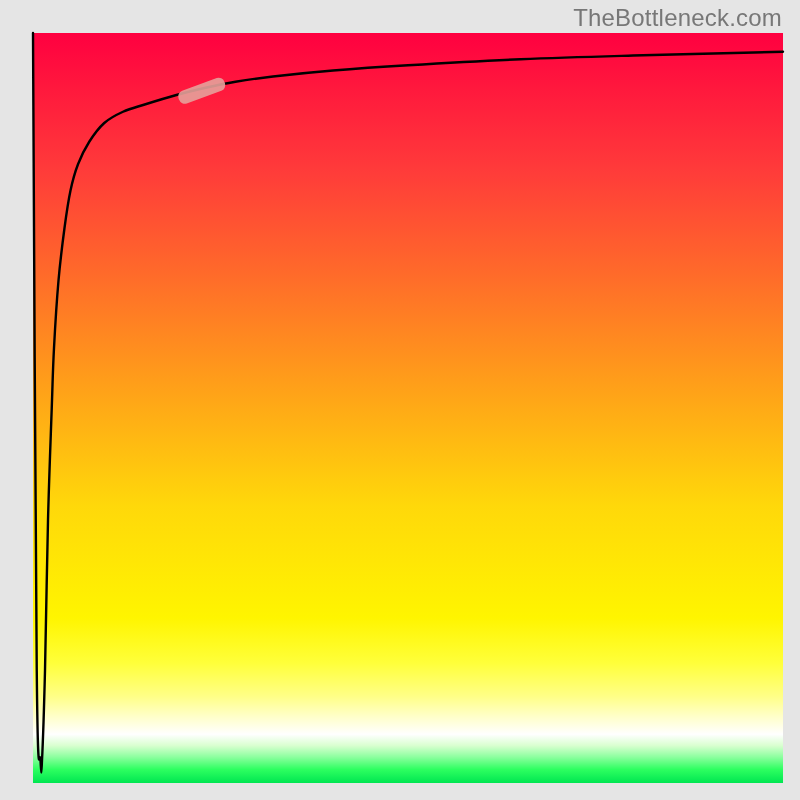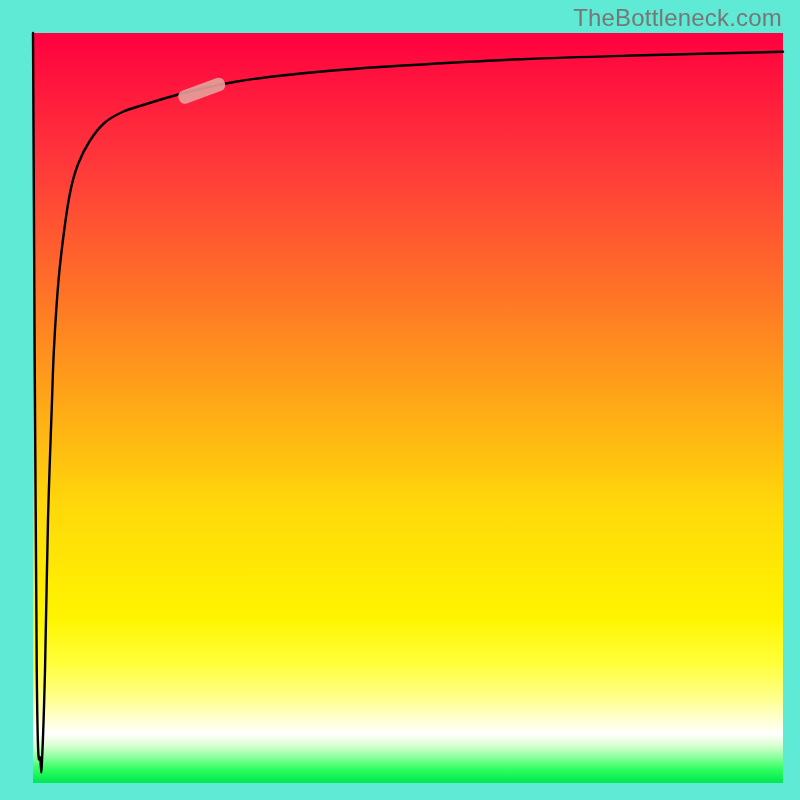--- a/index.html
+++ b/index.html
@@ -8,21 +8,21 @@
     width: 800px;
     height: 800px;
     background: #000;
     font-family: Arial, Helvetica, sans-serif;
     overflow: hidden;
   }
   .frame {
     position: relative;
     width: 800px;
     height: 800px;
-    background: #5eead4;
+    background: #e5e5e5;
   }
   .plot {
     position: absolute;
     left: 33px;
     top: 33px;
     width: 750px;
     height: 750px;
     background: linear-gradient(
       to bottom,
       #ff0040 0%,

